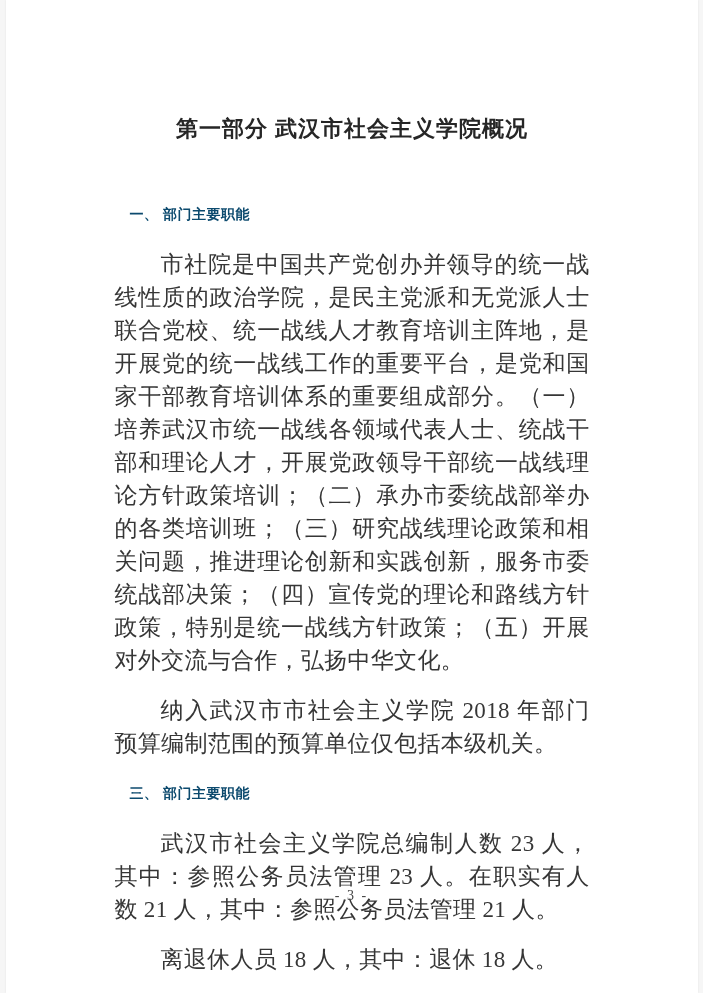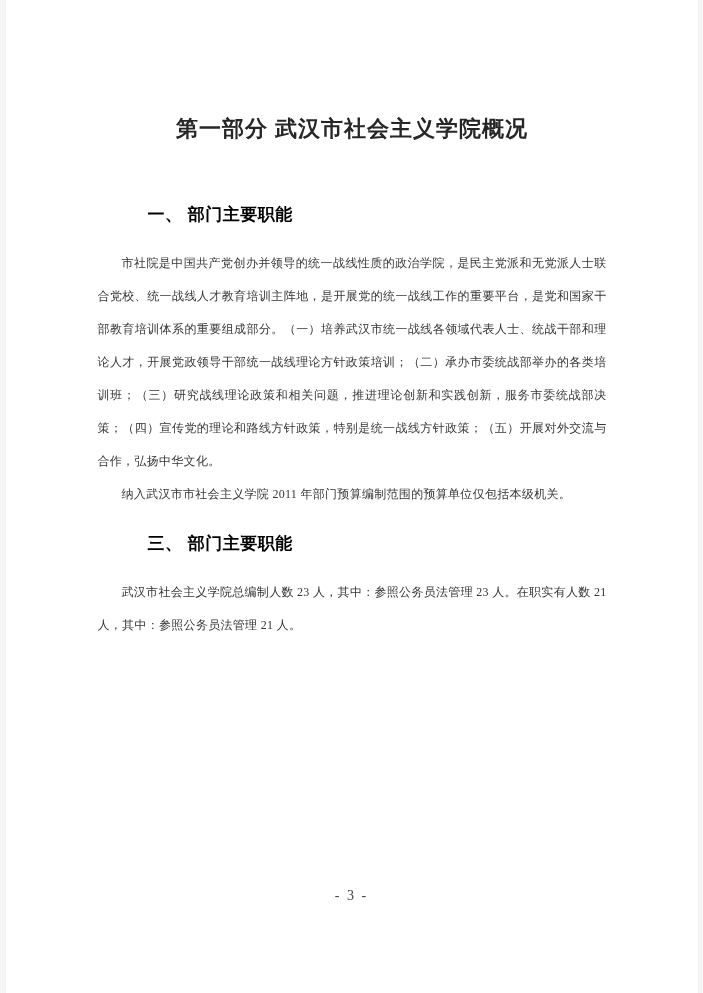--- a/index.html
+++ b/index.html
@@ -26,36 +26,36 @@
     margin-top: 112px;
     text-align: center;
     font-family: "Liberation Sans", "DejaVu Sans", sans-serif;
     font-weight: bold;
     font-size: 22px;
     line-height: 34px;
     color: #262626;
     letter-spacing: 1px;
   }
   .section-heading {
-    margin: 16px;
+    margin: 4px;
     font-family: "Liberation Sans", "DejaVu Sans", sans-serif;
     font-weight: bold;
-    font-size: 17px;
+    font-size: 14px;
     line-height: 33px;
-    color: #000000;
+    color: #0c4a6e;
     text-indent: 2em;
     letter-spacing: 0.5px;
   }
   .heading-gap {
     margin-top: 52px;
   }
   .para {
-    margin: 0;
+    margin: 17px;
     font-family: "Liberation Serif", "DejaVu Serif", serif;
-    font-size: 12px;
+    font-size: 23px;
     line-height: 33px;
     color: #363636;
     text-align: justify;
     text-justify: inter-character;
     text-indent: 2em;
     letter-spacing: 0.3px;
   }
   .page-number {
     position: absolute;
     left: 0;
@@ -72,21 +72,22 @@
 <body>
 
 <div class="page">
   <div class="content">
 
     <div class="doc-title">第一部分 武汉市社会主义学院概况</div>
 
     <div class="section-heading heading-gap">一、 部门主要职能</div>
     <p class="para">市社院是中国共产党创办并领导的统一战线性质的政治学院，是民主党派和无党派人士联合党校、统一战线人才教育培训主阵地，是开展党的统一战线工作的重要平台，是党和国家干部教育培训体系的重要组成部分。（一）培养武汉市统一战线各领域代表人士、统战干部和理论人才，开展党政领导干部统一战线理论方针政策培训；（二）承办市委统战部举办的各类培训班；（三）研究战线理论政策和相关问题，推进理论创新和实践创新，服务市委统战部决策；（四）宣传党的理论和路线方针政策，特别是统一战线方针政策；（五）开展对外交流与合作，弘扬中华文化。</p>
 
-    <p class="para">纳入武汉市市社会主义学院 2011 年部门预算编制范围的预算单位仅包括本级机关。</p>
+    <p class="para">纳入武汉市市社会主义学院 2018 年部门预算编制范围的预算单位仅包括本级机关。</p>
 
     <div class="section-heading">三、 部门主要职能</div>
     <p class="para">武汉市社会主义学院总编制人数 23 人，其中：参照公务员法管理 23 人。在职实有人数 21 人，其中：参照公务员法管理 21 人。</p>
+    <p class="para">离退休人员 18 人，其中：退休 18 人。</p>
 
   </div>
 
   <div class="page-number">- 3 -</div>
 </div>
 
 </body></html>

